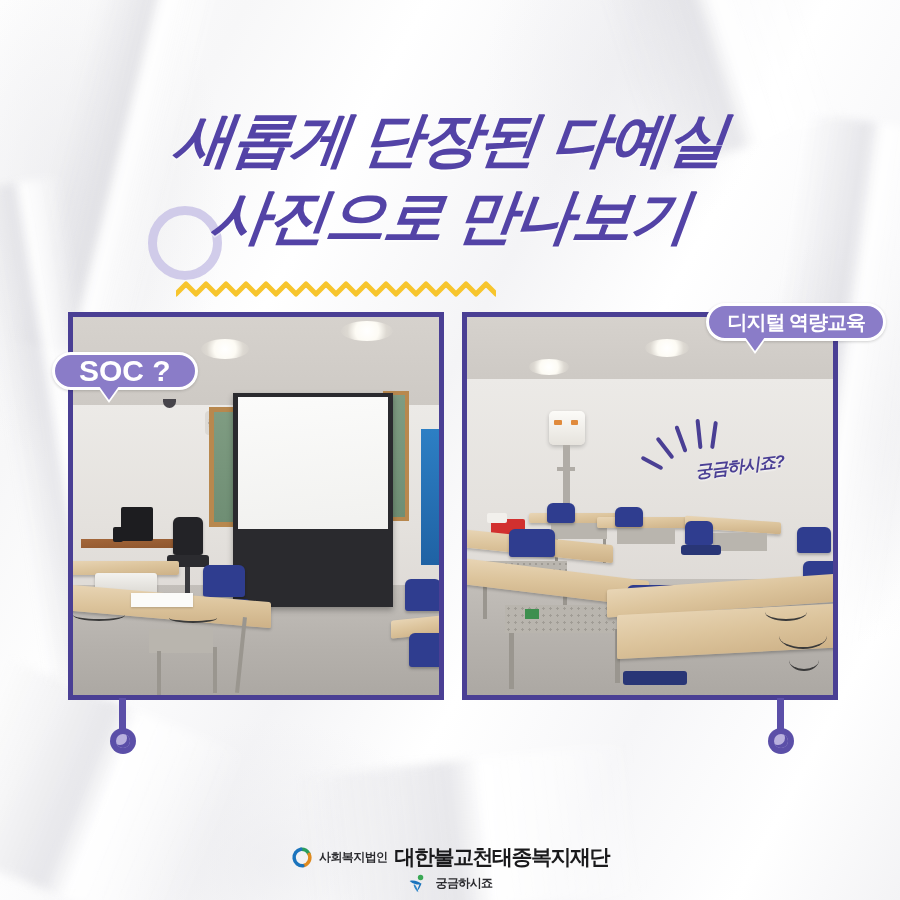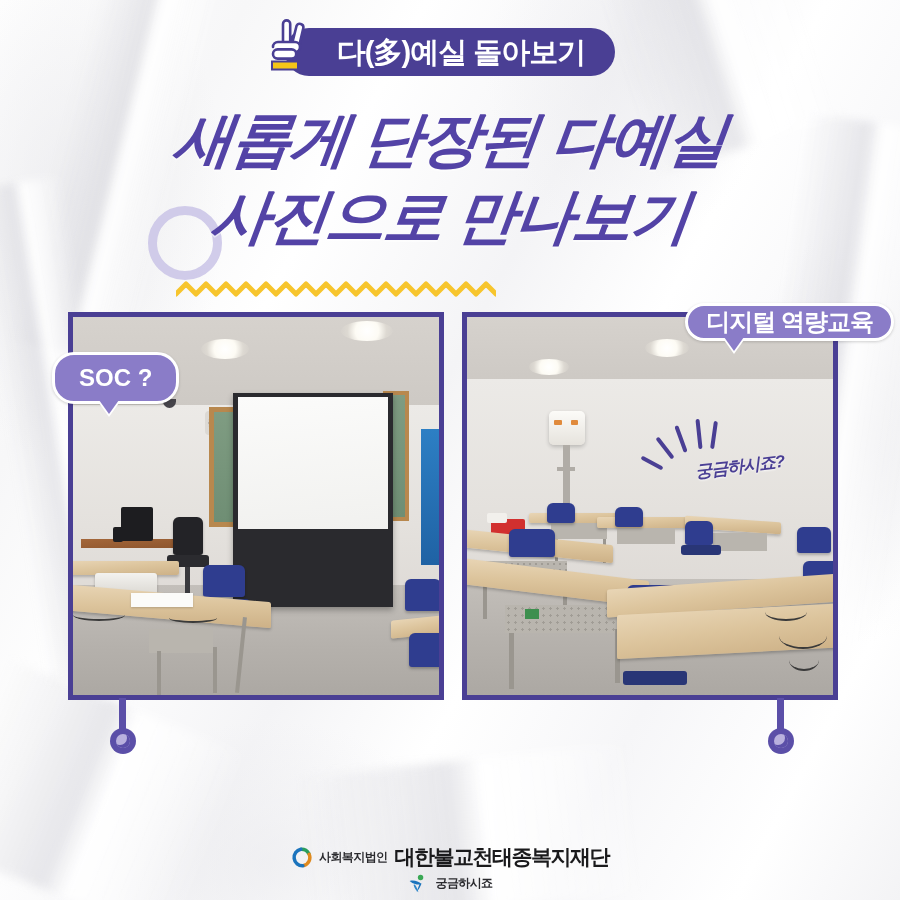--- a/index.html
+++ b/index.html
@@ -288,32 +288,32 @@
     bottom: -13px;
     width: 0; height: 0;
     border-left: 10px solid transparent;
     border-right: 10px solid transparent;
     border-top: 14px solid #8a7cc8;
     filter: drop-shadow(0 3px 0 #ffffff);
   }
   .bubble-soc {
     left: 52px;
     top: 352px;
-    height: 52px;
+    height: 38px;
     padding: 0 24px;
-    font-size: 24px;
+    font-size: 30px;
   }
   .bubble-soc::after { left: 44px; }
 
   .bubble-digital {
-    right: 6px;
+    right: 14px;
     top: 303px;
     height: 38px;
     padding: 0 18px;
-    font-size: 24px;
+    font-size: 20px;
     letter-spacing: -1px;
     justify-content: flex-end;
   }
   .bubble-digital::after { left: 36px; }
 
   
   .hanger {
     position: absolute;
     z-index: 5;
   }
@@ -400,34 +400,20 @@
 
 <div class="card">
 
   <div class="crease c1"></div>
   <div class="crease c2"></div>
   <div class="crease c3"></div>
   <div class="crease c4"></div>
   <div class="crease c5"></div>
   <div class="crease c6"></div>
 
-  <div class="badge-row">
-    <div class="badge">
-      <svg class="hand-icon" viewBox="0 0 48 58">
-        <g stroke="#4a3f94" stroke-width="2.6" stroke-linejoin="round" stroke-linecap="round" fill="#ffffff">
-          <path d="M20 28 L20 8 a3.6 3.6 0 0 1 7.2 0 L27.2 27"></path>
-          <path d="M29 28 L33.5 10 a3.6 3.6 0 0 1 6.9 1.8 L36.6 28"></path>
-          <path d="M10 31 a5 5 0 0 1 5-5 h17 a5 5 0 0 1 0 10 h-9"></path>
-          <path d="M10 38 a4.6 4.6 0 0 1 4.6-4.6 h14 a4.6 4.6 0 0 1 0 9.2 h-14 A4.6 4.6 0 0 1 10 38z"></path>
-        </g>
-        <rect x="9" y="45.5" width="26" height="8" fill="#f5c518" stroke="#4a3f94" stroke-width="2"></rect>
-      </svg>
-      <span class="badge-label">다(多)예실 돌아보기</span>
-    </div>
-  </div>
 
   <div class="title-wrap">
     <div class="ring-deco"></div>
     <svg class="zigzag" viewBox="0 0 320 18" preserveAspectRatio="none">
       <polyline points="0,14 10,4 20,14 30,4 40,14 50,4 60,14 70,4 80,14 90,4 100,14 110,4 120,14 130,4 140,14 150,4 160,14 170,4 180,14 190,4 200,14 210,4 220,14 230,4 240,14 250,4 260,14 270,4 280,14 290,4 300,14 310,4 320,14" fill="none" stroke="#f7c52d" stroke-width="5" stroke-linejoin="round" stroke-linecap="round"></polyline>
     </svg>
     <div class="title-line">새롭게 단장된 다예실</div>
     <div class="title-line title-line-2">사진으로 만나보기</div>
   </div>
 

